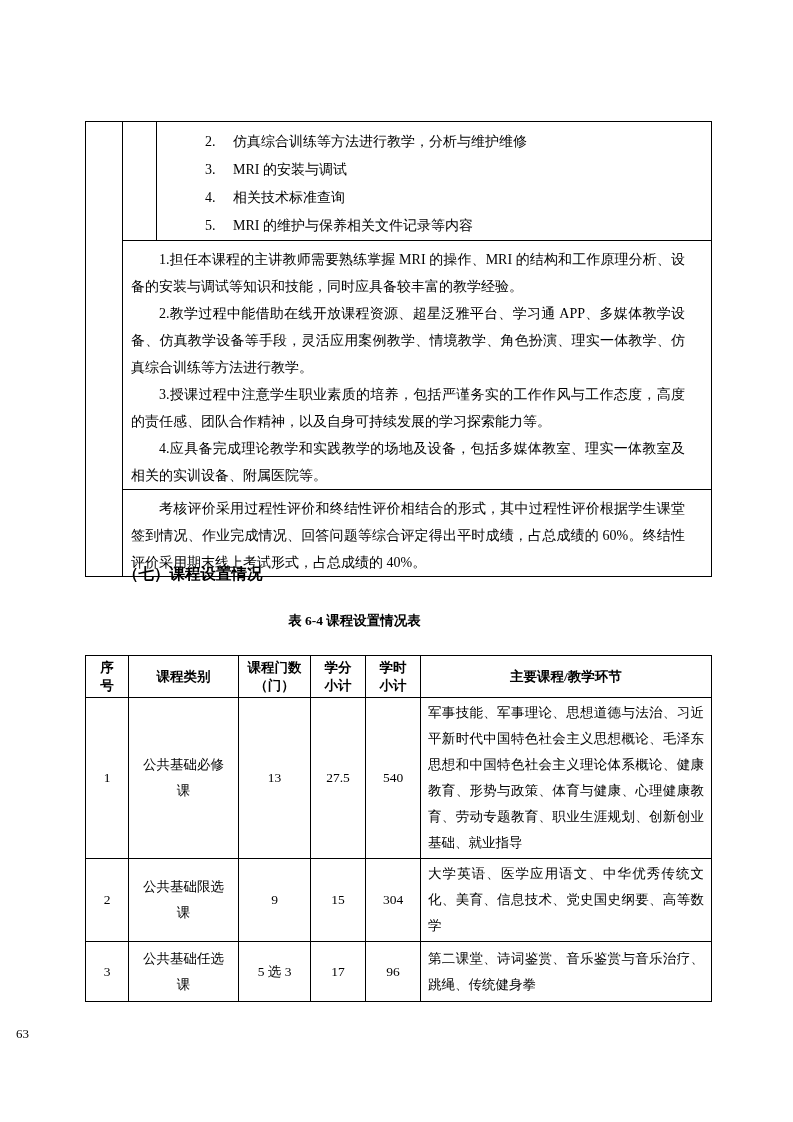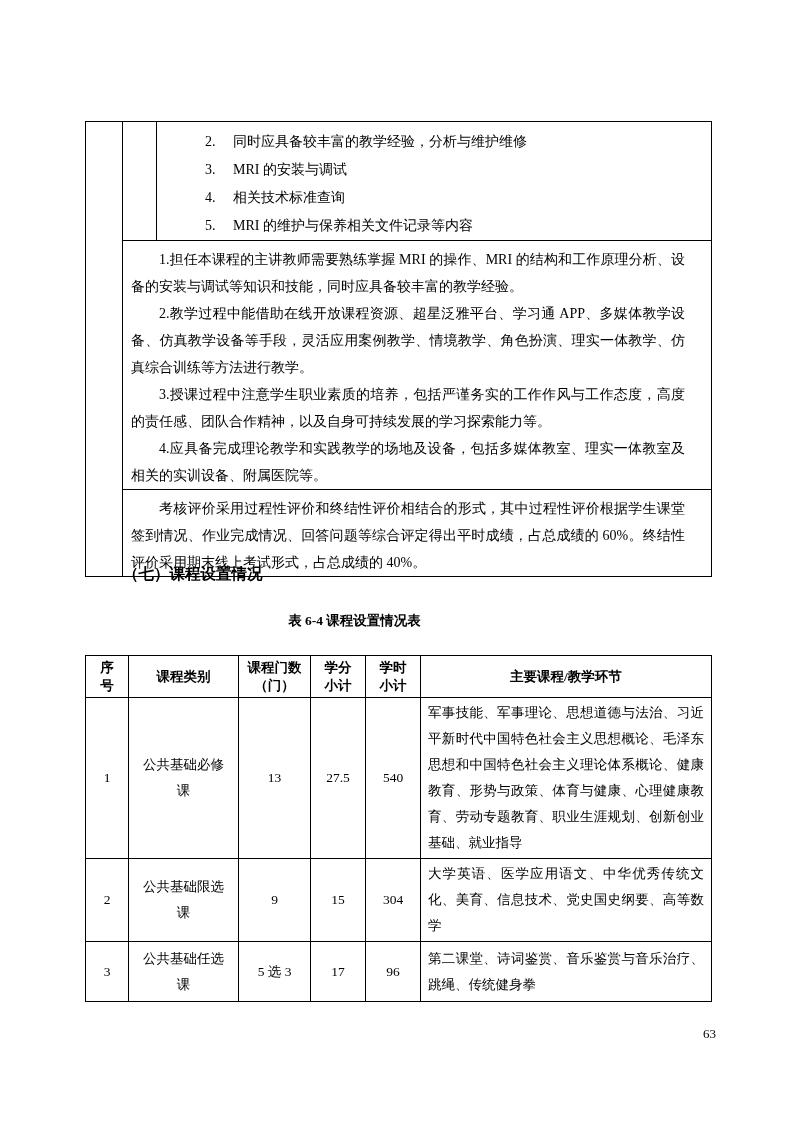--- a/index.html
+++ b/index.html
@@ -30,41 +30,41 @@
 
   
   .t2 { position: absolute; left: 85px; top: 655px; width: 626px; }
   .t2 th, .t2 td { border: 1px solid #000; font-size: 13.5px; }
   .t2 th { font-weight: bold; text-align: center; vertical-align: middle; white-space: pre-line; line-height: 18px; padding: 2px 1px; }
   .t2 td { vertical-align: middle; line-height: 26px; }
   .td-center { text-align: center; }
   .td-cat { text-align: center; padding: 0 12px; }
   .td-courses { text-align: justify; padding: 2px 7px; margin-left: 33px; }
 
-  .pageno { position: absolute; left: 0; top: 1026px; width: 716px; text-align: right; font-size: 13px; }
+  .pageno { position: absolute; left: 16px; top: 1026px; width: 716px; text-align: left; font-size: 13px; }
 </style>
 </head>
 <body>
 
 <div class="page">
 
   <table class="t1">
     <colgroup>
       <col style="width:37px">
         <col style="width:34px">
         <col style="width:555px">
     </colgroup>
     <tbody>
       <tr style="height:112px">
         <td rowspan="3"></td>
         <td></td>
         <td class="cell-list">
           <div class="li">
             <span class="li-num">2.</span>
-            <span>同时应具备较丰富的教学经验，分析与维护维修</span>
+            <span>仿真综合训练等方法进行教学，分析与维护维修</span>
           </div>
           <div class="li">
             <span class="li-num">3.</span>
             <span>MRI 的安装与调试</span>
           </div>
           <div class="li">
             <span class="li-num">4.</span>
             <span>相关技术标准查询</span>
           </div>
           <div class="li">

